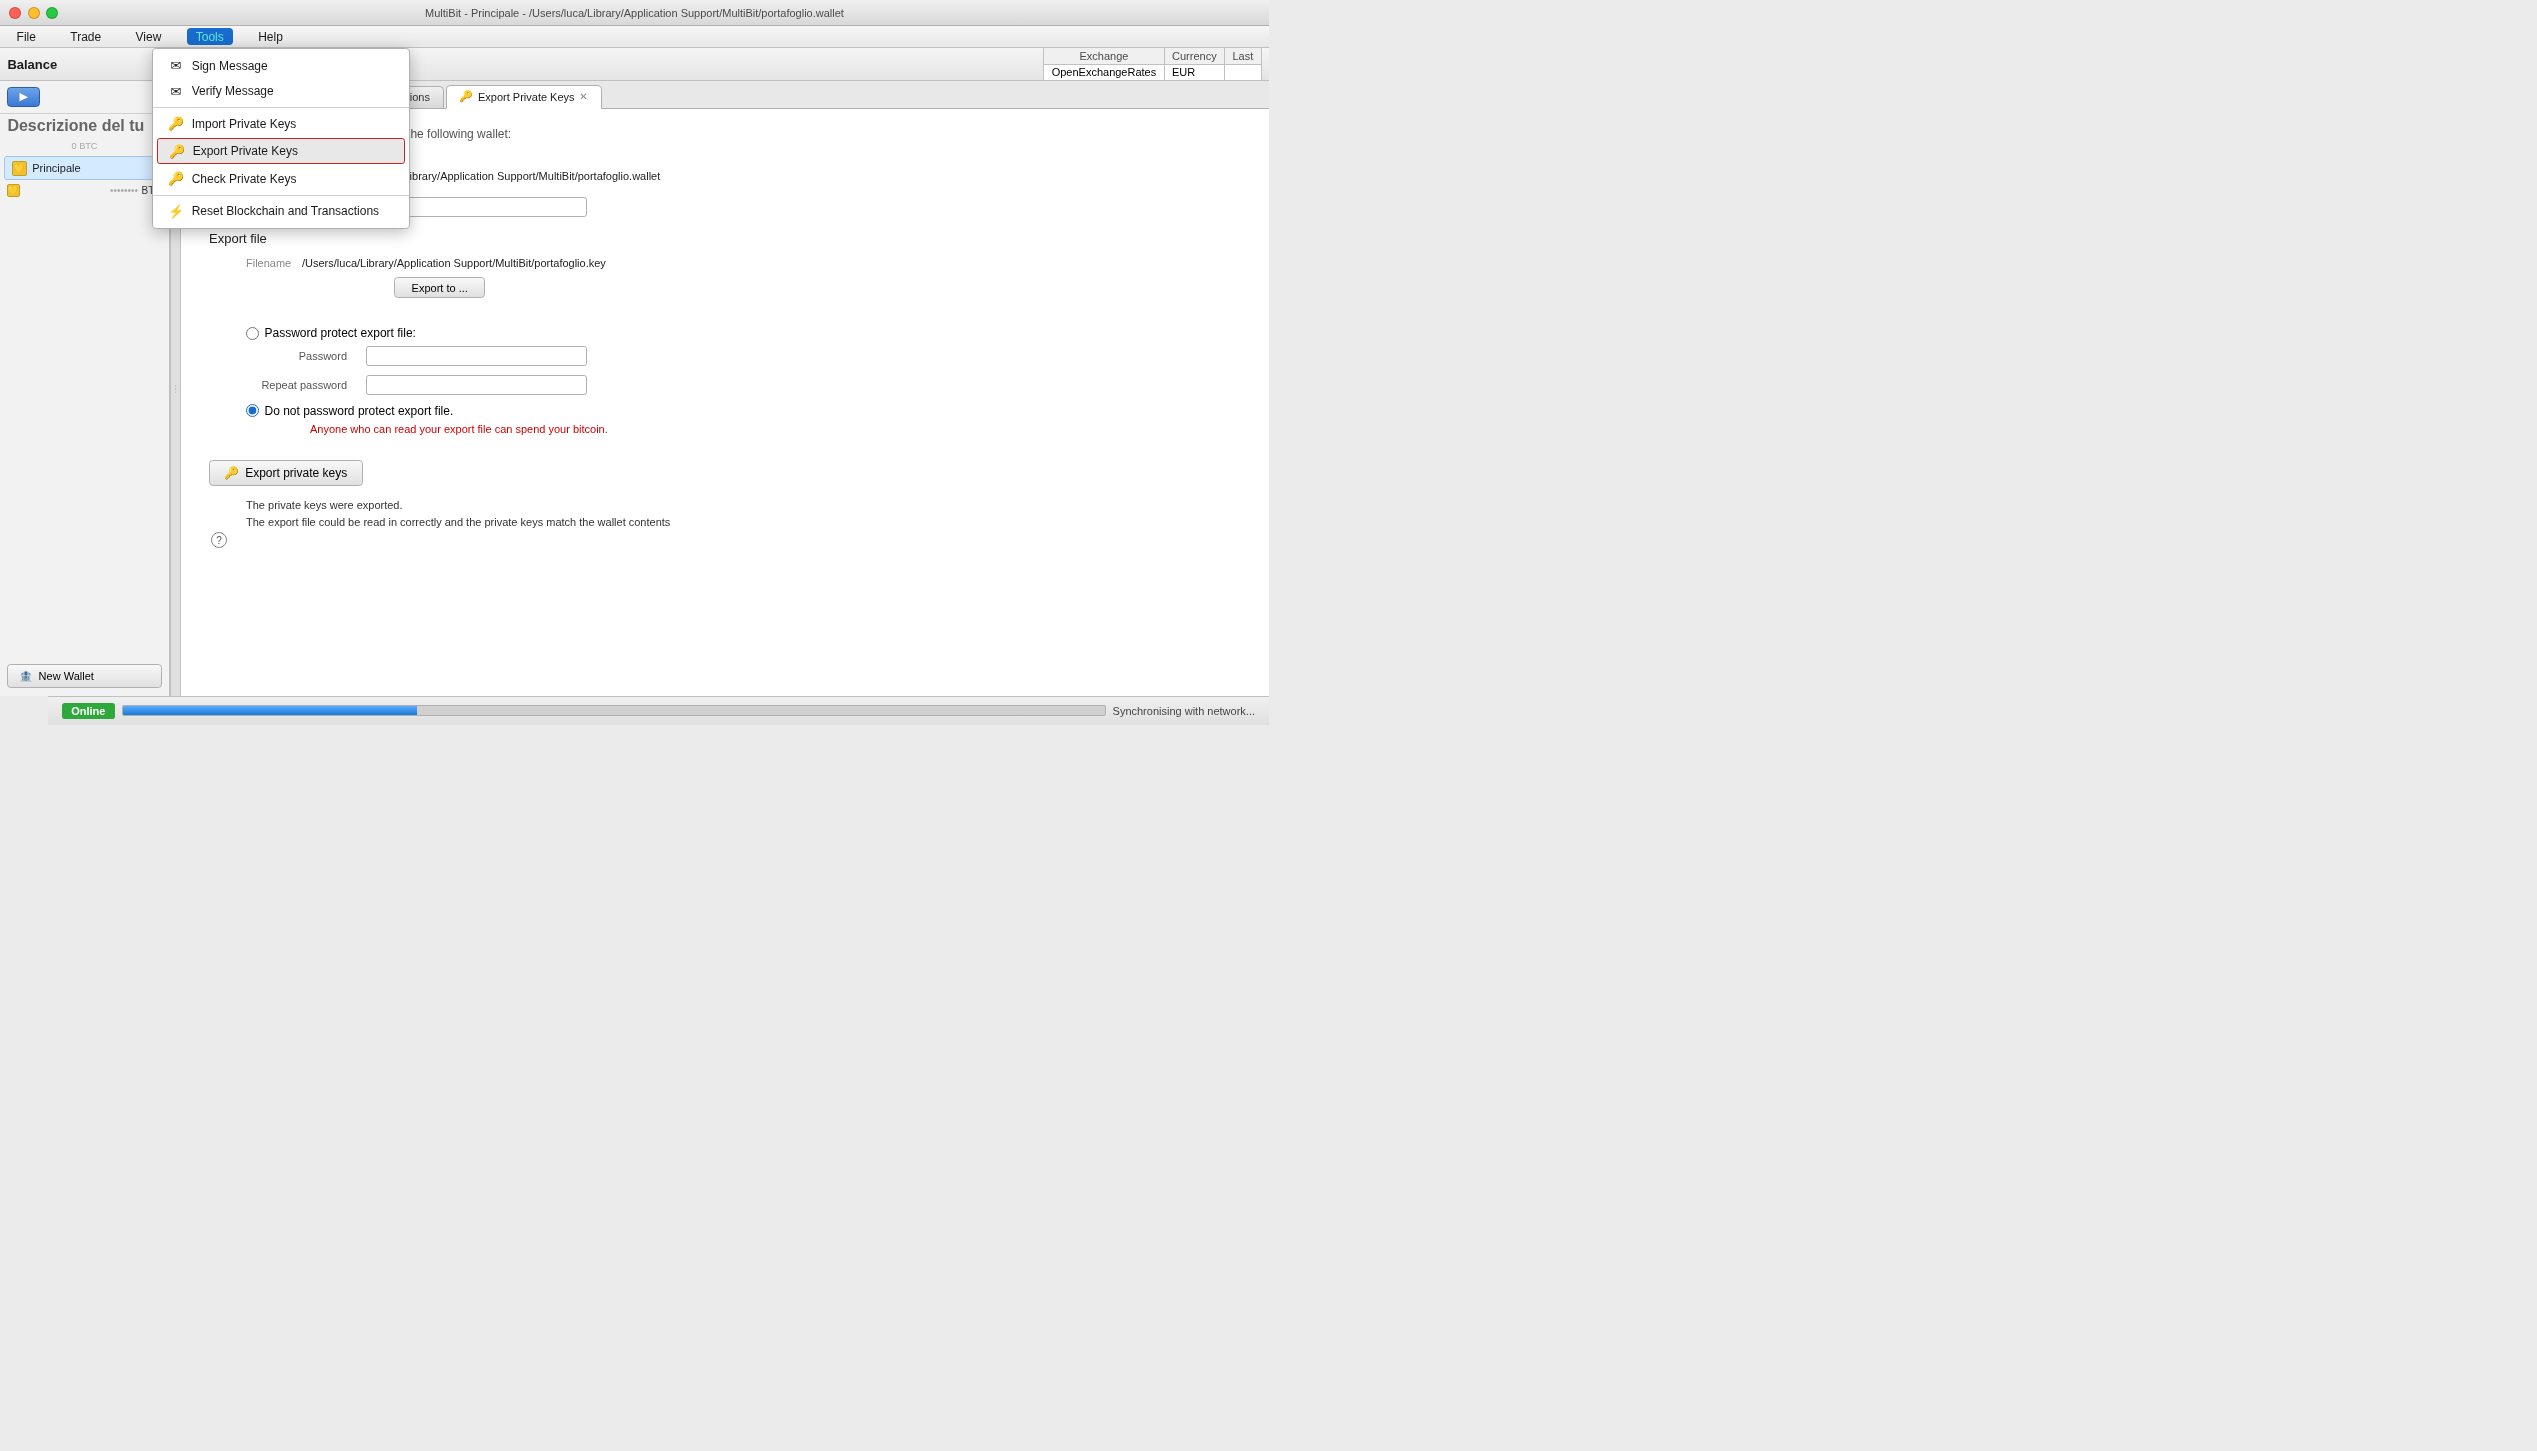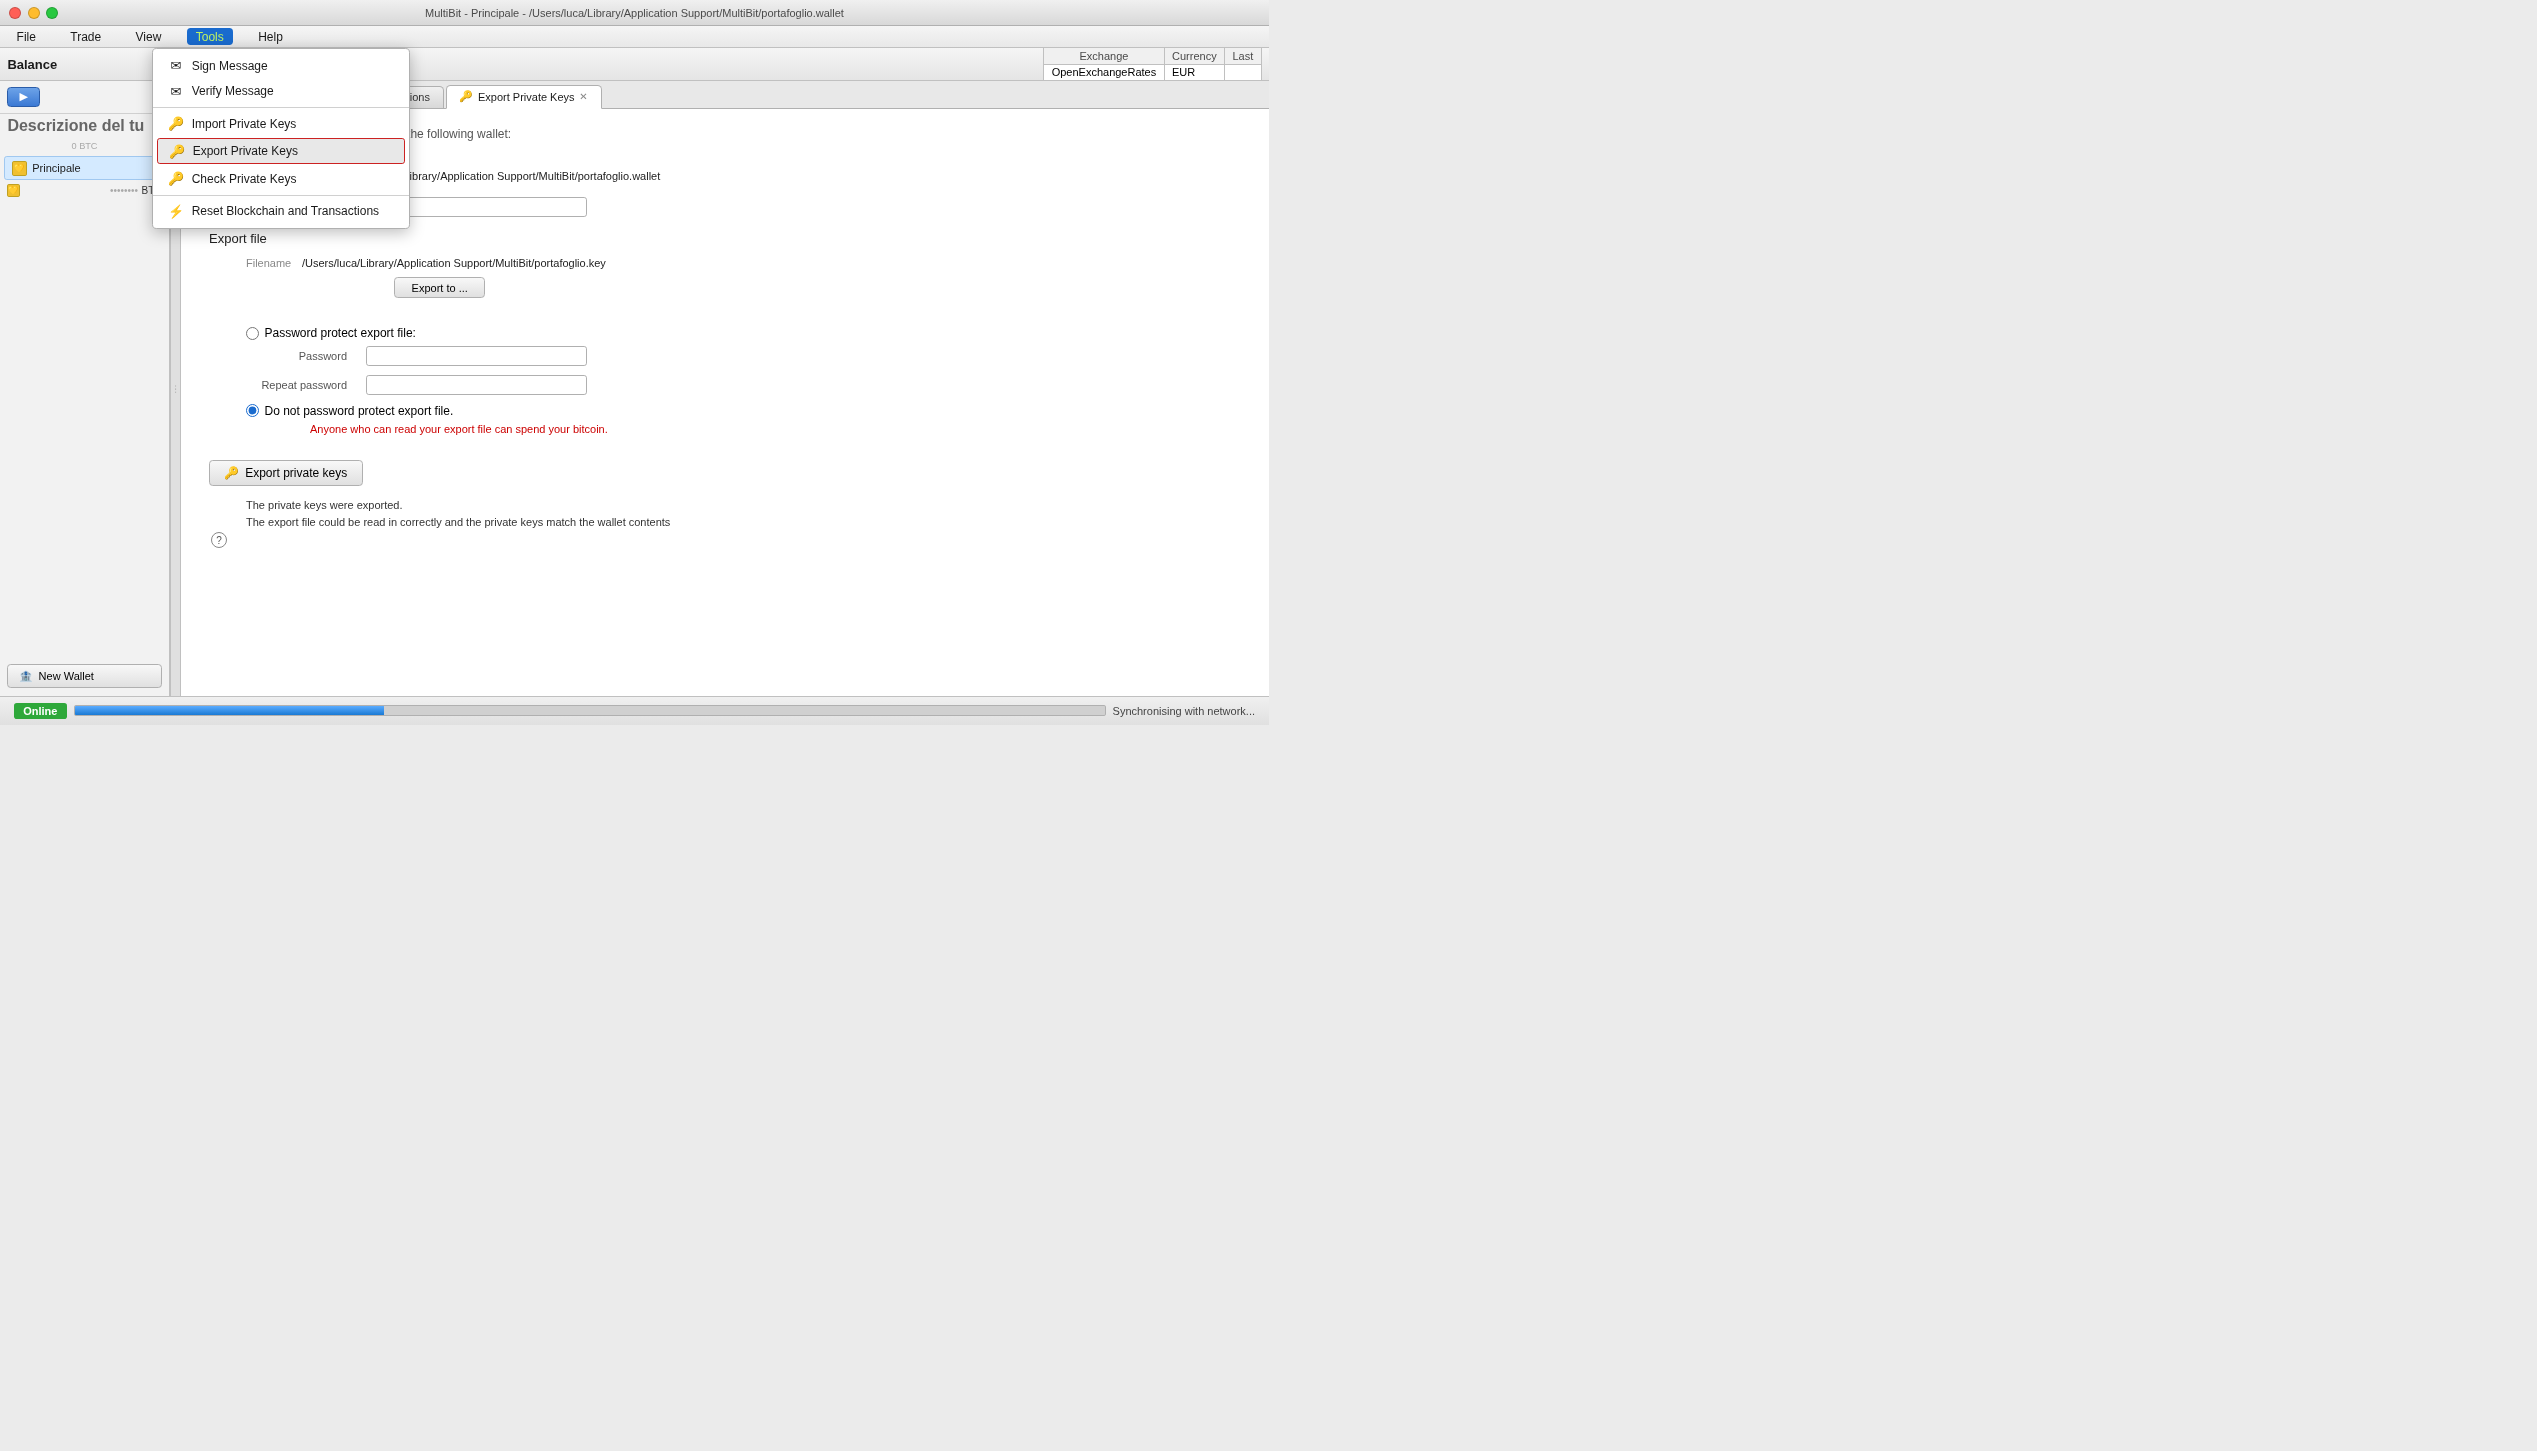--- a/index.html
+++ b/index.html
@@ -56,21 +56,21 @@
     }
     .menu-item {
       padding: 1.8px 9.2px;
       font-size: 12px;
       color: #1a1a1a;
       border-radius: 3.7px;
       cursor: pointer;
     }
     .menu-item.active {
       background: #1a6bce;
-      color: #bef264;
+      color: #5eead4;
     }
 
     
     .header-row {
       display: flex;
       align-items: center;
       background: linear-gradient(to bottom, #f5f5f5, #e5e5e5);
       border-bottom: 0.9px solid #c0c0c0;
       height: 33px;
       padding: 0 7.4px;
@@ -352,20 +352,21 @@
 
     
     .status-bar {
       height: 29.5px;
       background: linear-gradient(to bottom, #f0f0f0, #e0e0e0);
       border-top: 0.9px solid #c0c0c0;
       display: flex;
       align-items: center;
       padding: 0 14px;
       gap: 7px;
+      margin-left: 48px;
     }
     .online-badge {
       background: #2ea83a;
       color: white;
       font-size: 11px;
       padding: 1.8px 9.2px;
       border-radius: 2.8px;
       font-weight: bold;
     }
     .sync-progress {

